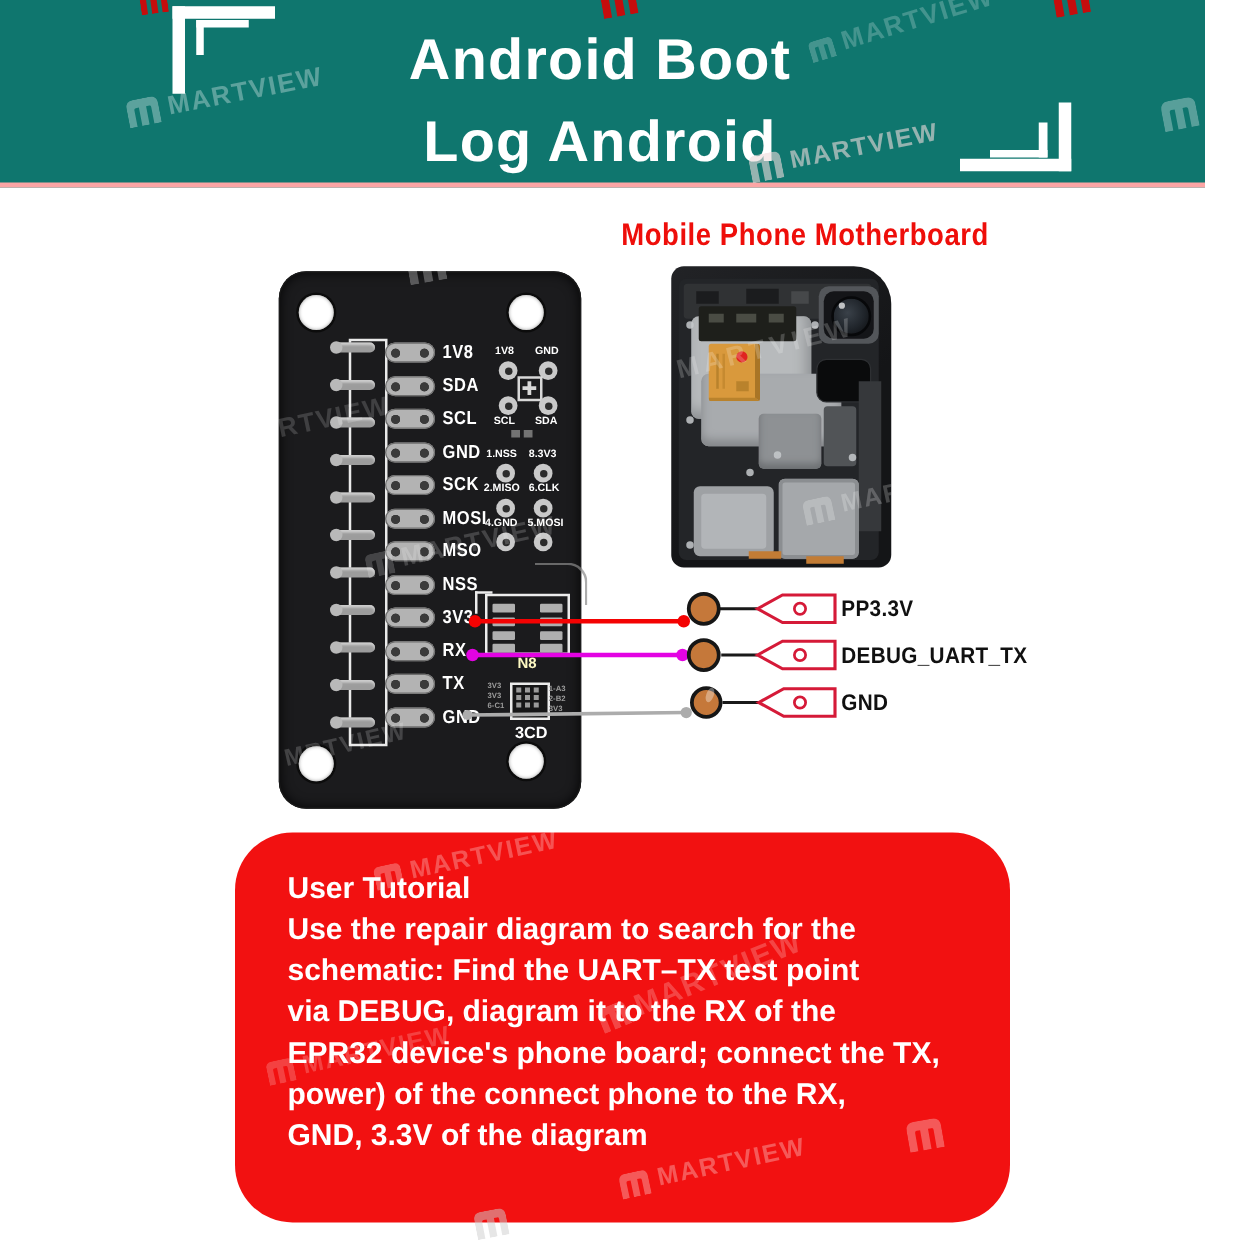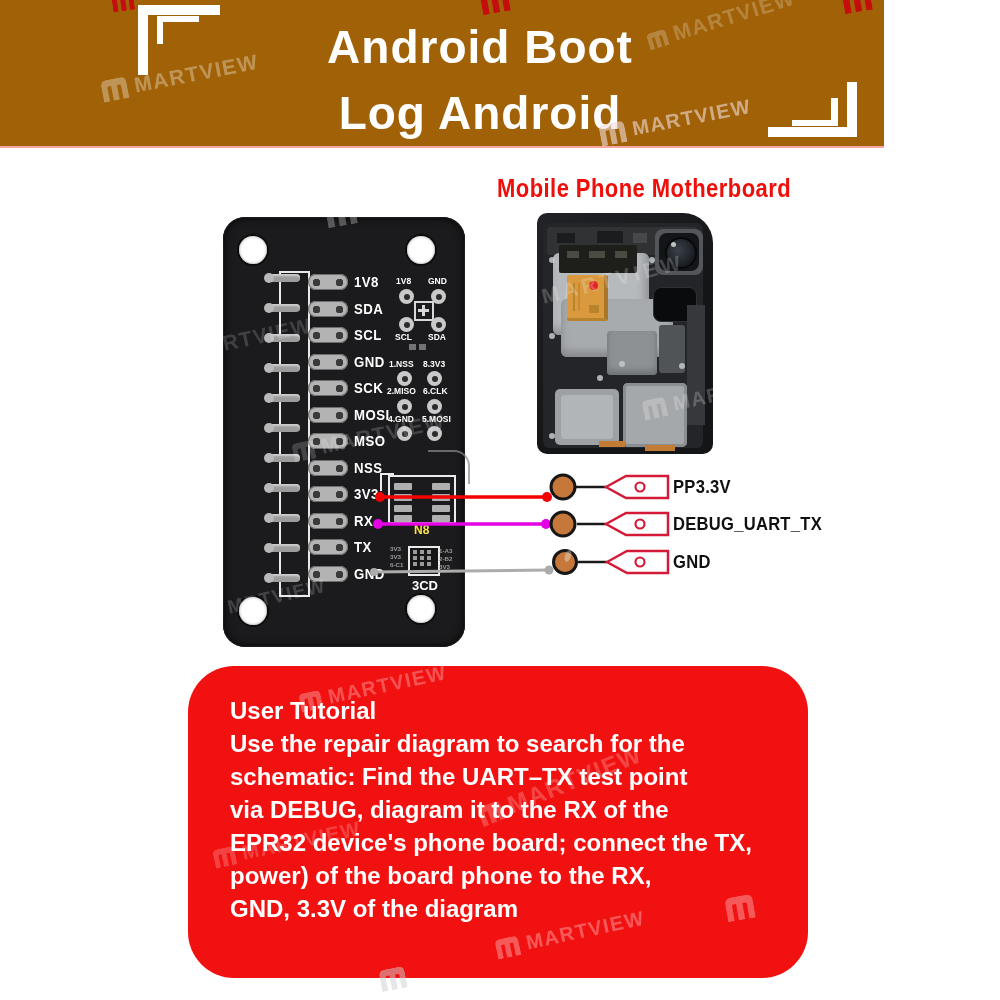--- a/index.html
+++ b/index.html
@@ -1,21 +1,21 @@
 <!DOCTYPE html>
 <html><head>
 <meta charset="utf-8">
 <style>
   html,body{margin:0;padding:0;background:#fff;}
   .stage{position:relative;width:1000px;height:1000px;background:#fff;overflow:hidden;
          font-family:"Liberation Sans","DejaVu Sans",sans-serif;}
   .abs{position:absolute;}
   
-  .banner{position:absolute;left:0;top:0;width:884px;height:146px;background:#a16207;
-          border-bottom:2px solid #fca5a5;}
+  .banner{position:absolute;left:0;top:0;width:964px;height:146px;background:#0f766e;
+          border-bottom:4px solid #fca5a5;}
   .banner-title{position:absolute;left:0;width:960px;text-align:center;color:#fff;
                 font-weight:bold;font-size:46px;letter-spacing:1px;}
   .bar{position:absolute;background:#fff;}
   
   .wm{position:absolute;display:flex;align-items:center;gap:7px;transform-origin:left center;
       white-space:nowrap;pointer-events:none;}
   .wm .txt{font-weight:bold;letter-spacing:1.5px;}
   .mlogo{display:block;}
   
   .heading{position:absolute;left:497px;top:174px;font-size:25px;font-weight:bold;color:#EE0E0A;
@@ -238,21 +238,21 @@
     <div class="n8rect">
       <div class="n8pad" style="left:4px;top:6px;"></div>
         <div class="n8pad" style="left:42px;top:6px;"></div>
       <div class="n8pad" style="left:4px;top:17px;"></div>
         <div class="n8pad" style="left:42px;top:17px;"></div>
       <div class="n8pad" style="left:4px;top:28px;"></div>
         <div class="n8pad" style="left:42px;top:28px;"></div>
       <div class="n8pad" style="left:4px;top:38px;"></div>
         <div class="n8pad" style="left:42px;top:38px;"></div>
     </div>
-    <span class="abs" style="left:191px;top:306px;color:#fde047;font-weight:bold;font-size:12px;">N8</span>
+    <span class="abs" style="left:191px;top:306px;color:#fef9c3;font-weight:bold;font-size:12px;">N8</span>
 
     <div class="tinycol" style="left:167px;top:328px;">
       <div>3V3</div>
         <div>3V3</div>
         <div>6-C1</div>
     </div>
     <div class="cdrect">
       <div class="cddot" style="left:3px;top:2px;"></div>
         <div class="cddot" style="left:10px;top:2px;"></div>
         <div class="cddot" style="left:17px;top:2px;"></div>
@@ -375,21 +375,21 @@
   <div class="tplabel" style="left:673px;top:514px;">DEBUG_UART_TX</div>
   <div class="tplabel" style="left:673px;top:552px;">GND</div>
 
   <div class="tutorial">
     <div class="tut-text">
       <div>User Tutorial</div>
       <div>Use the repair diagram to search for the</div>
       <div>schematic: Find the UART–TX test point</div>
       <div>via DEBUG, diagram it to the RX of the</div>
       <div>EPR32 device's phone board; connect the TX,</div>
-      <div>power) of the board phone to the RX,</div>
+      <div>power) of the connect phone to the RX,</div>
       <div>GND, 3.3V of the diagram</div>
     </div>
 
     <div class="wm" style="left:112px;top:26px;transform:rotate(-12deg);color:#fff;opacity:.28;">
       <svg class="mlogo" width="22" height="19">
           <use href="#mlogo"></use>
         </svg>
       <span class="txt" style="font-size:20px;">MARTVIEW</span>
     </div>
     <div class="wm" style="left:292px;top:138px;transform:rotate(-22deg);color:#fff;opacity:.22;">

